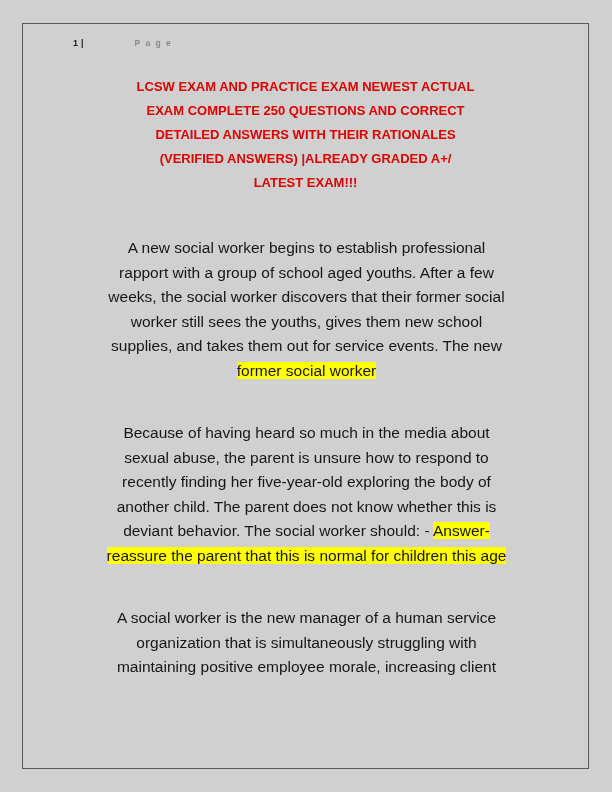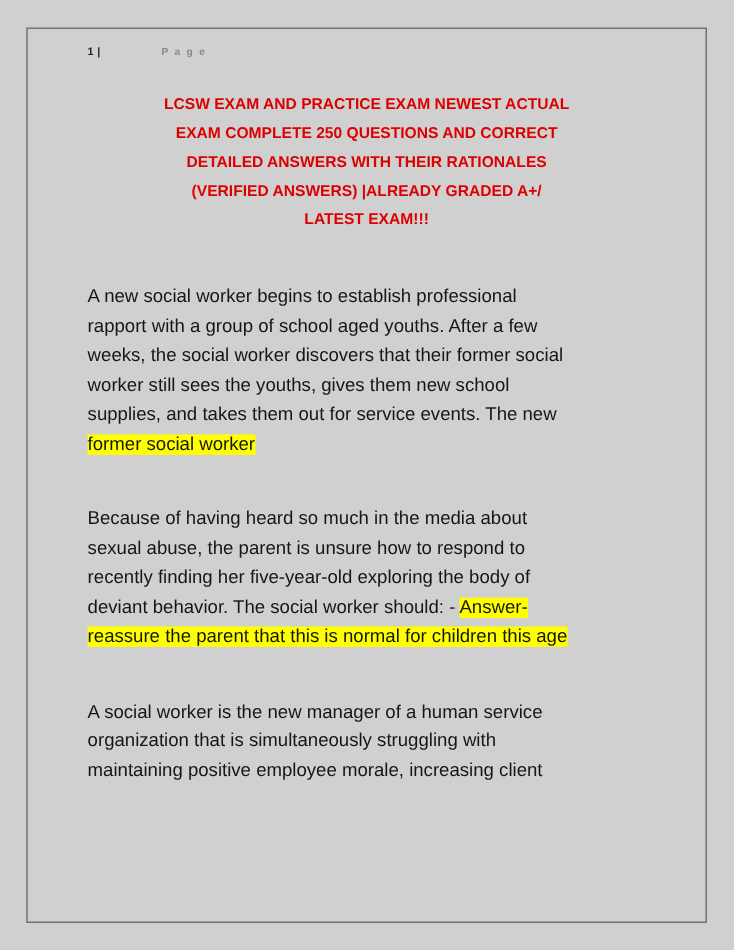--- a/index.html
+++ b/index.html
@@ -52,21 +52,21 @@
   }
   .doc-title .title-line { white-space: nowrap; }
   .doc-body {
     margin: 0 48px 0 50px;
     font-size: 15.5px;
     line-height: 24.5px;
     color: var(--body-color, #161616);
   }
   .paragraph { margin-top: 38px; }
   .paragraph:first-child { margin-top: 41px; }
-  .line { white-space: nowrap; }
+  .line { white-space: nowrap; text-align: center; }
   .hl {
     background: var(--highlight-color, #ffff00);
   }
 </style>
 </head>
 <body>
 
 <div class="canvas">
   <div class="page">
     <div class="page-header">
@@ -85,20 +85,21 @@
           <div class="line"><span>rapport with a group of school aged youths. After a few</span></div>
           <div class="line"><span>weeks, the social worker discovers that their former social</span></div>
           <div class="line"><span>worker still sees the youths, gives them new school</span></div>
           <div class="line"><span>supplies, and takes them out for service events. The new</span></div>
           <div class="line"><span class="hl">former social worker</span></div>
         </div>
         <div class="paragraph">
           <div class="line"><span>Because of having heard so much in the media about</span></div>
           <div class="line"><span>sexual abuse, the parent is unsure how to respond to</span></div>
           <div class="line"><span>recently finding her five-year-old exploring the body of</span></div>
+          <div class="line"><span>another child. The parent does not know whether this is</span></div>
           <div class="line"><span>deviant behavior. The social worker should: - </span><span class="hl">Answer-</span></div>
           <div class="line"><span class="hl">reassure the parent that this is normal for children this age</span></div>
         </div>
         <div class="paragraph">
           <div class="line"><span>A social worker is the new manager of a human service</span></div>
           <div class="line"><span>organization that is simultaneously struggling with</span></div>
           <div class="line"><span>maintaining positive employee morale, increasing client</span></div>
         </div>
       </div>
   </div>

